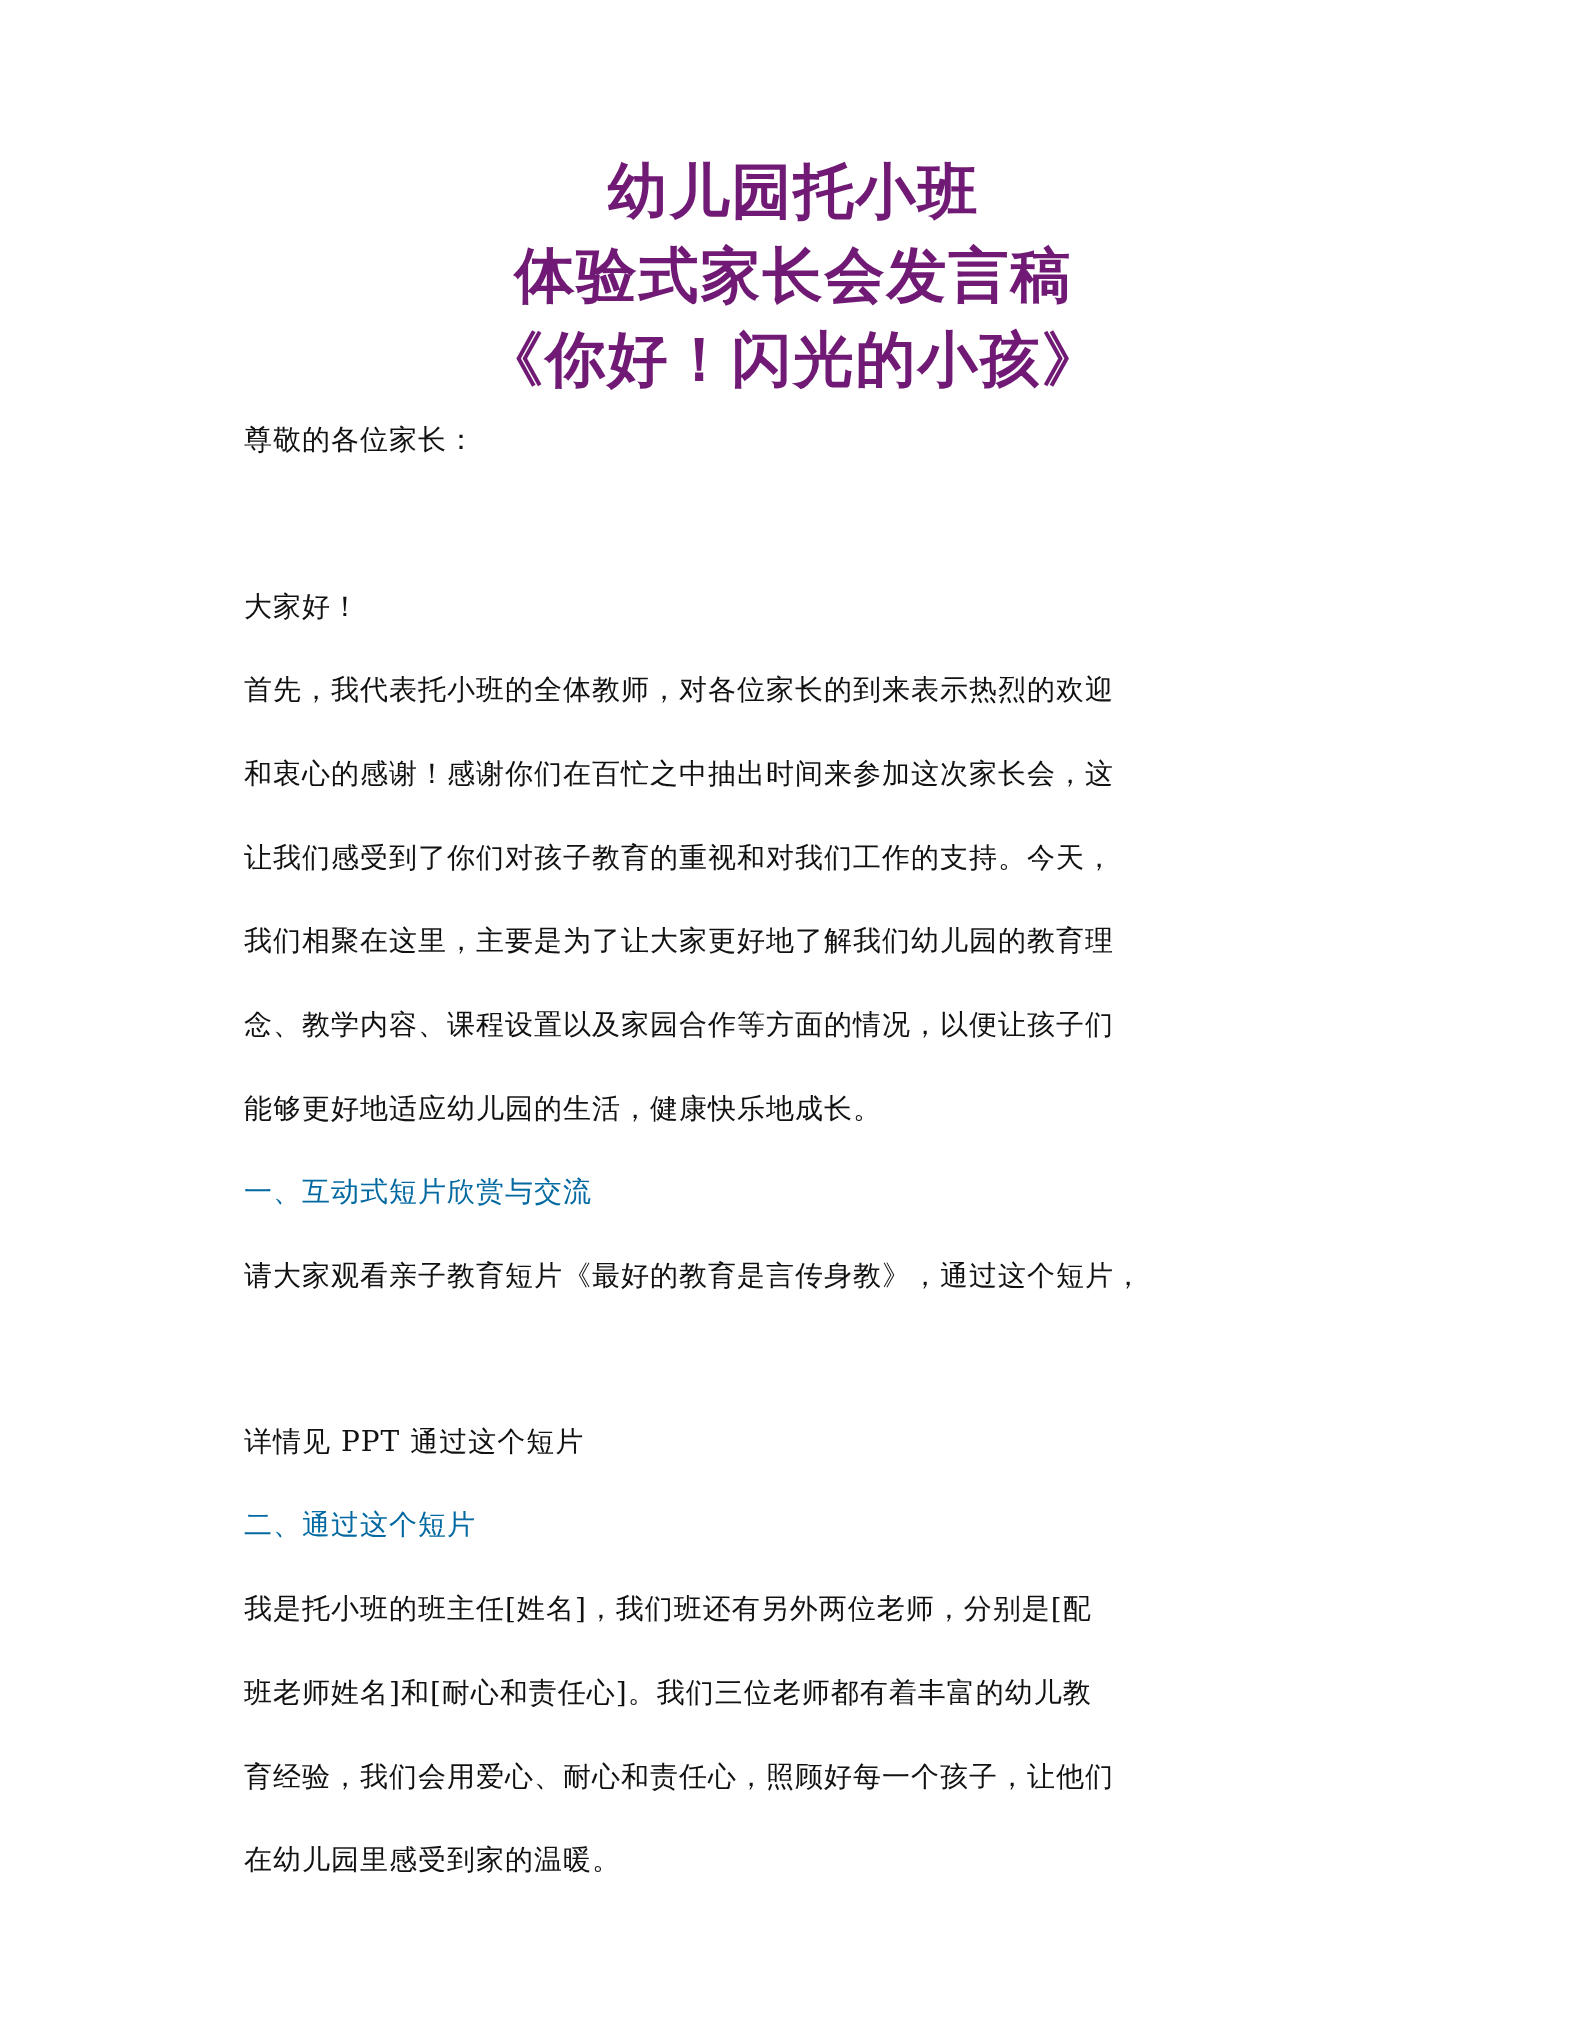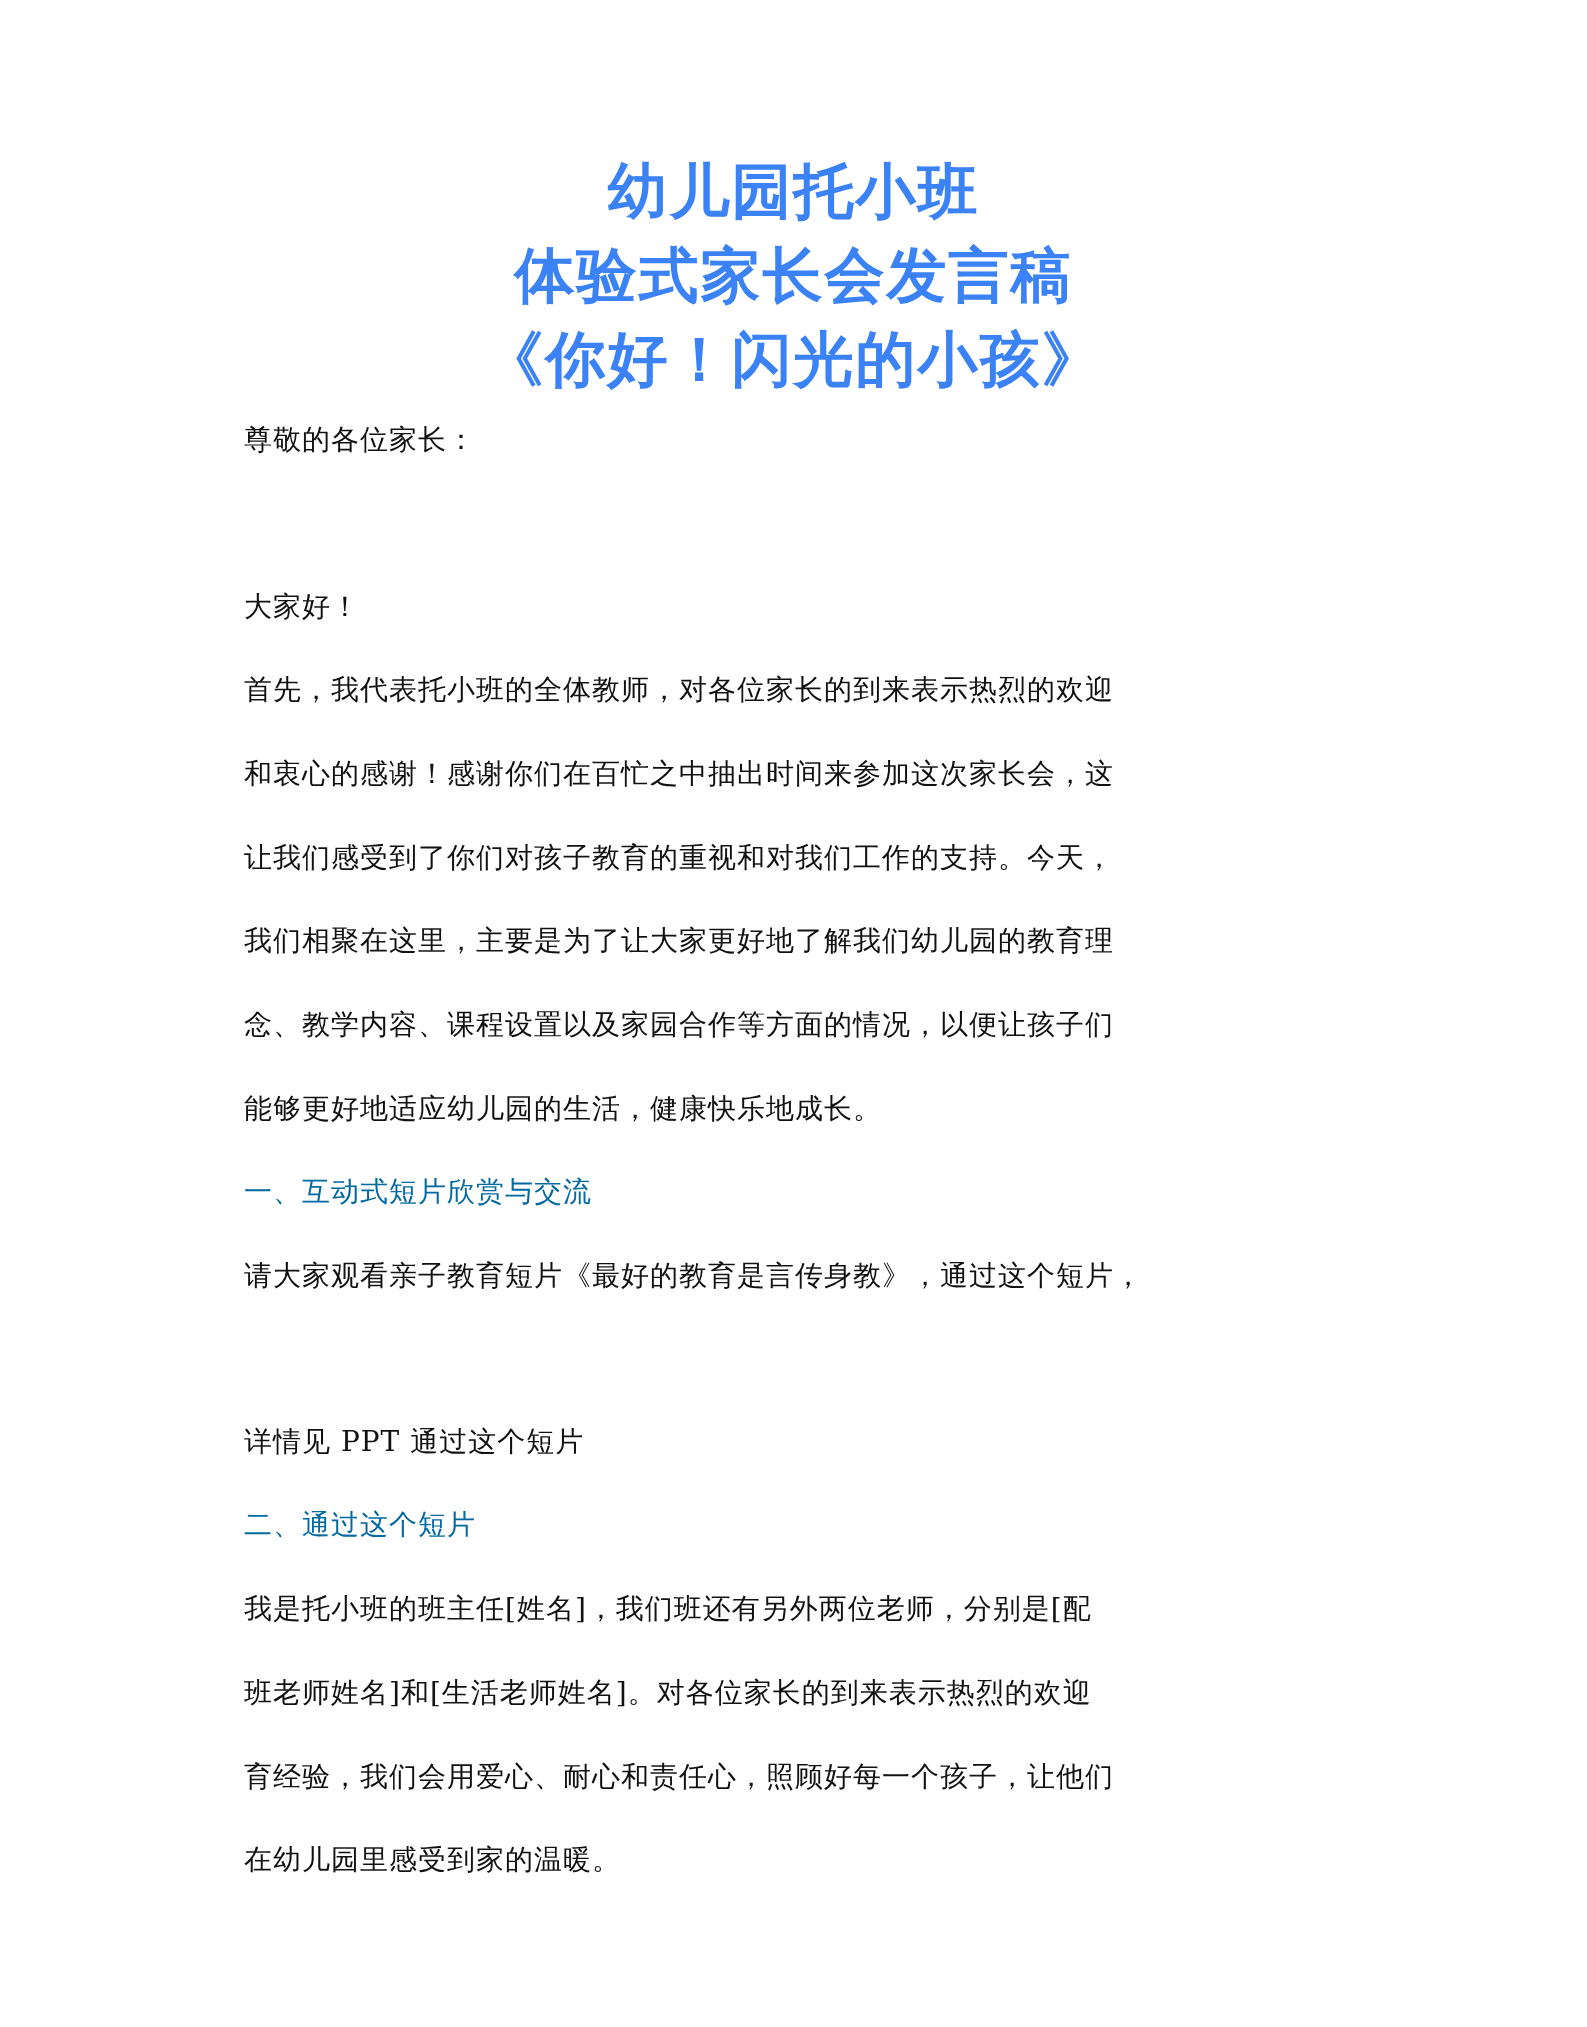--- a/index.html
+++ b/index.html
@@ -1,21 +1,21 @@
 <!DOCTYPE html>
 <html><head>
 <meta charset="utf-8">
 <style>
   html, body { margin: 0; padding: 0; background: #ffffff; }
   body { width: 1587px; height: 2027px; position: relative; overflow: hidden;
          font-family: "DejaVu Serif", "Liberation Serif", serif; color: #111111; }
   .page { position: absolute; left: 0; top: 0; width: 1587px; height: 2027px; background: #fff; }
   .title-block { position: absolute; left: 0; width: 1587px; top: 150px; text-align: center; }
   .title-line { font-family: Liberation Sans, sans-serif; font-weight: bold;
-                color: #3b82f6; font-size: 60px; line-height: 84px; letter-spacing: 2px; }
+                color: #701a75; font-size: 60px; line-height: 84px; letter-spacing: 2px; }
   .line { position: absolute; left: 244px; font-size: 28px; line-height: 44px; white-space: nowrap; letter-spacing: 1px; }
   .heading { color: #0369a1; }
 </style>
 </head>
 <body>
 
 <div class="page">
   <div class="title-block">
     <div class="title-line">幼儿园托小班</div>
     <div class="title-line">体验式家长会发言稿</div>
@@ -31,16 +31,16 @@
   <div class="line" style="top:919px">我们相聚在这里，主要是为了让大家更好地了解我们幼儿园的教育理</div>
   <div class="line" style="top:1003px">念、教学内容、课程设置以及家园合作等方面的情况，以便让孩子们</div>
   <div class="line" style="top:1087px">能够更好地适应幼儿园的生活，健康快乐地成长。</div>
 
   <div class="line heading" style="top:1170px">一、互动式短片欣赏与交流</div>
   <div class="line" style="top:1254px">请大家观看亲子教育短片《最好的教育是言传身教》，通过这个短片，</div>
   <div class="line" style="top:1420px">详情见 PPT 通过这个短片</div>
 
   <div class="line heading" style="top:1503px">二、通过这个短片</div>
   <div class="line" style="top:1587px">我是托小班的班主任[姓名]，我们班还有另外两位老师，分别是[配</div>
-  <div class="line" style="top:1671px">班老师姓名]和[生活老师姓名]。对各位家长的到来表示热烈的欢迎</div>
+  <div class="line" style="top:1671px">班老师姓名]和[耐心和责任心]。我们三位老师都有着丰富的幼儿教</div>
   <div class="line" style="top:1755px">育经验，我们会用爱心、耐心和责任心，照顾好每一个孩子，让他们</div>
   <div class="line" style="top:1838px">在幼儿园里感受到家的温暖。</div>
 </div>
 
 </body></html>

